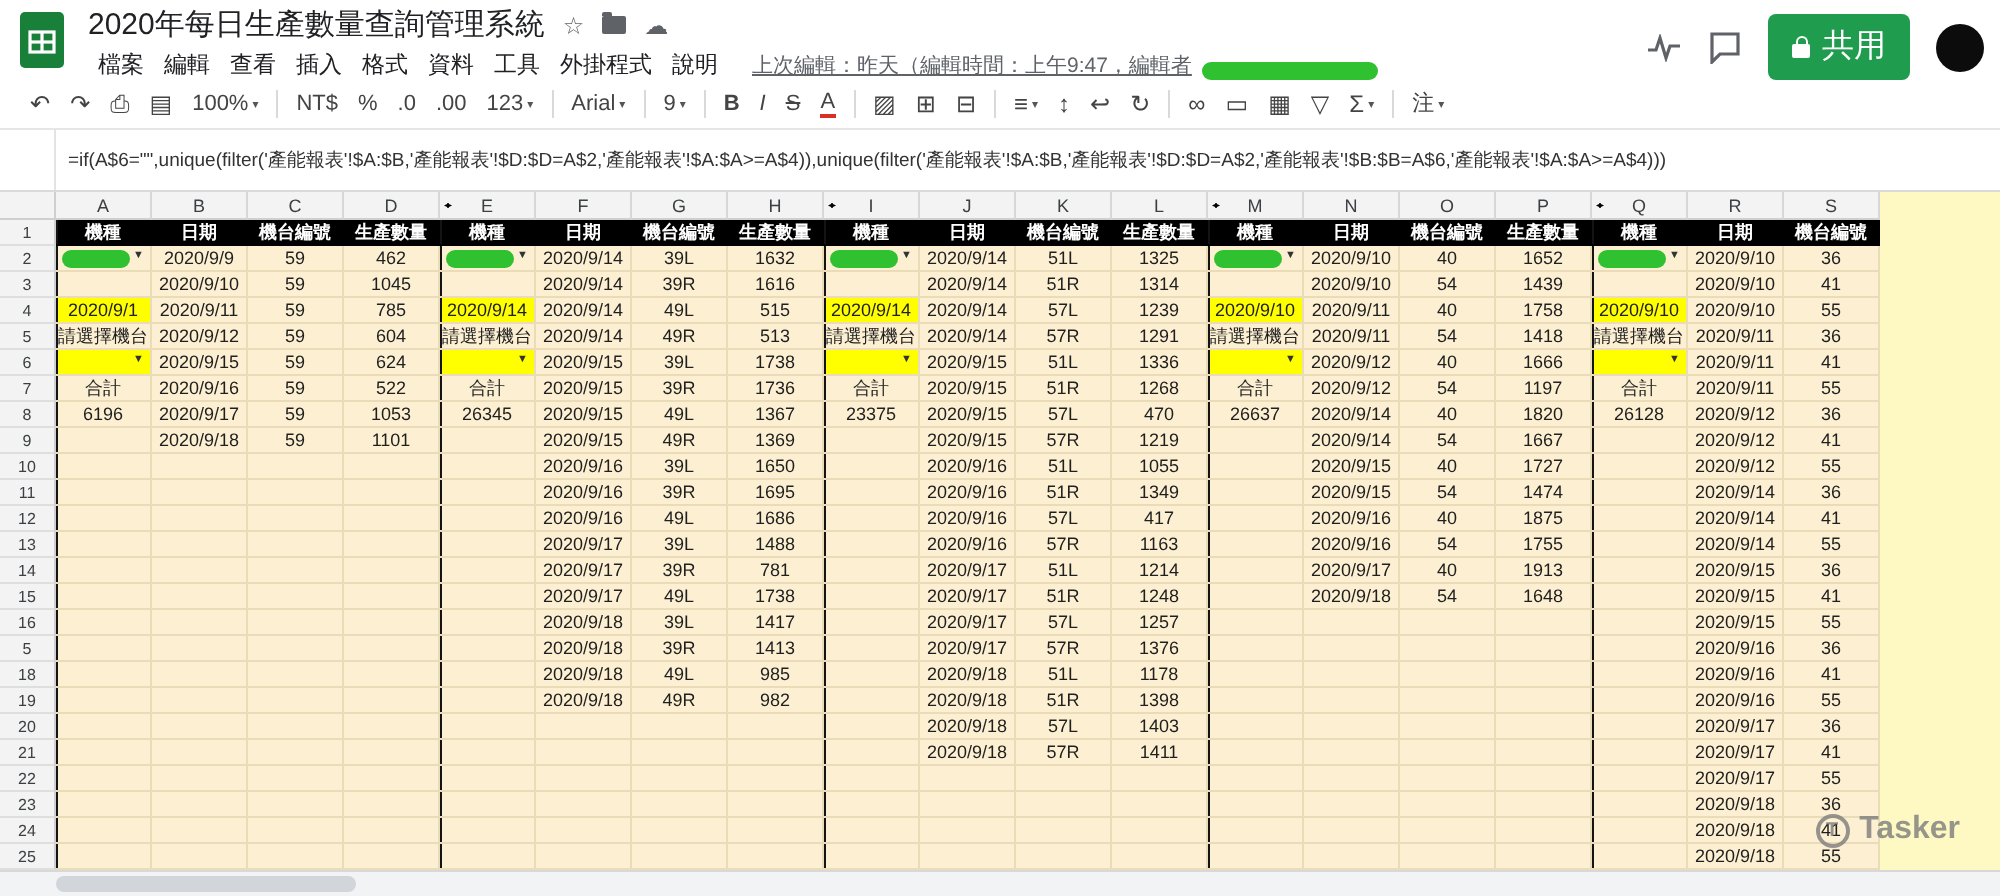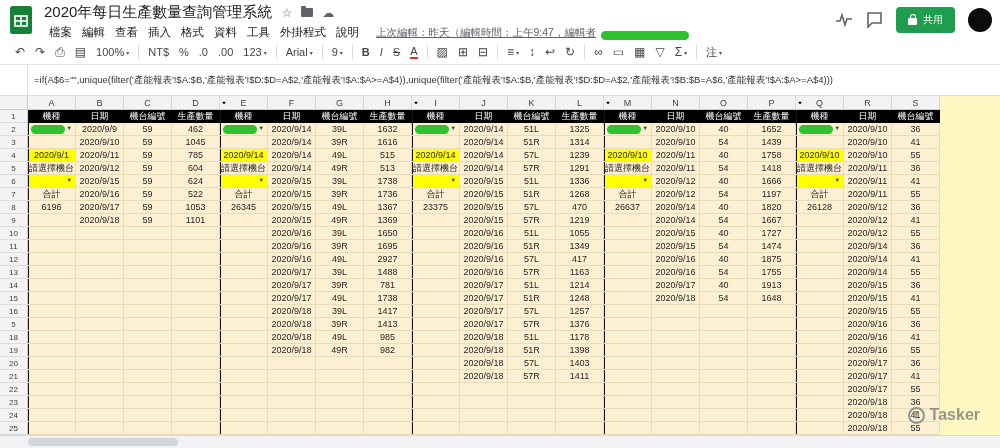--- a/index.html
+++ b/index.html
@@ -16,21 +16,21 @@
   .mini-ic { font-size:12px; color:#5f6368; line-height:1; }
   .folder-shape { width:12px; height:9px; background:#5f6368; border-radius:1px; position:relative; display:inline-block; }
   .folder-shape::before { content:""; position:absolute; top:-2px; left:0; width:5px; height:2px; background:#5f6368; border-radius:1px 1px 0 0; }
   .menu-row { display:flex; align-items:flex-end; height:17px; margin-top:1px; }
   .menus { display:flex; }
   .menu-item { font-size:11.5px; color:#202124; padding:0 5px; cursor:default; }
   .last-edit { font-size:10.5px; color:#5f6368; text-decoration:underline; margin-left:12px; white-space:nowrap; }
   .topblob { display:inline-block; width:88px; height:9px; border-radius:5px; background:var(--redact,#2fc12f); margin-left:5px; }
   .head-right { position:absolute; right:8px; top:7px; display:flex; align-items:center; gap:13px; }
   .hr-ic { display:inline-flex; align-items:center; }
-  .share-btn { display:flex; align-items:center; gap:6px; background:var(--sharegreen,#1f9c4d); border:none; color:#fff; font-size:10px; padding:6px 12px; border-radius:4px; font-family:inherit; cursor:pointer; }
+  .share-btn { display:flex; align-items:center; gap:6px; background:var(--sharegreen,#1f9c4d); border:none; color:#fff; font-size:16px; padding:6px 12px; border-radius:4px; font-family:inherit; cursor:pointer; }
   .lock { width:9px; height:7px; background:#fff; border-radius:1px; position:relative; display:inline-block; margin-top:3px; }
   .lock::before { content:""; position:absolute; left:1.5px; top:-4px; width:4px; height:4px; border:1.5px solid #fff; border-bottom:none; border-radius:3px 3px 0 0; }
   .avatar { width:24px; height:24px; border-radius:50%; background:#0c0c0c; display:inline-block; }
 
   
   .toolbar { position:absolute; top:40px; left:0; right:0; height:25px; display:flex; align-items:center; padding-left:10px; border-bottom:1px solid #e6e6e6; background:#fff; }
   .tb-btn { display:flex; align-items:center; gap:2px; background:none; border:none; padding:0 5px; height:20px; font-size:11px; color:#444; font-family:inherit; cursor:pointer; }
   .tb-lbl { line-height:1; }
   .tb-lbl.glyph { font-size:12px; }
   .bold .tb-lbl { font-weight:bold; }
@@ -46,21 +46,21 @@
   .formula-text { padding-left:6px; font-size:9.5px; color:#333; white-space:nowrap; overflow:hidden; }
 
   
   #grid { position:absolute; top:96px; left:0; display:grid; grid-template-columns:28px repeat(19,48px); grid-template-rows:14px repeat(25,13px); background:#fff; }
   .corner { background:#f3f3f3; border-right:1px solid #cfcfcf; border-bottom:1px solid #cfcfcf; }
   .colhead { background:#f3f3f3; border-right:1px solid #d7d7d7; border-bottom:1px solid #cfcfcf; font-size:9px; color:#3c4043; display:flex; align-items:center; justify-content:center; position:relative; cursor:default; }
   .colhead.bnd::after { content:"◂▸"; position:absolute; right:-6px; top:3px; font-size:5px; color:#000; z-index:3; letter-spacing:-1px; }
   .rowhead { background:#f3f3f3; border-right:1px solid #cfcfcf; border-bottom:1px solid #dedede; font-size:8px; color:#3c4043; display:flex; align-items:center; justify-content:center; cursor:default; }
   .cell { position:relative; display:flex; align-items:center; justify-content:center; background:var(--cellbg,#fdf0d2); border-right:1px solid #eadcb8; border-bottom:1px solid #eadcb8; font-size:9px; color:#1f1f1f; overflow:hidden; cursor:cell; }
   .cell .ct { white-space:nowrap; line-height:1; }
-  .hdr { background:var(--hdrbg,#000); color:#fff; font-weight:normal; border-right-color:#000; border-bottom-color:#000; }
+  .hdr { background:var(--hdrbg,#000); color:#fff; font-weight:bold; border-right-color:#000; border-bottom-color:#000; }
   .yellow { background:var(--hl,#ffff00);align-items:center; }
   .gleft { box-shadow:inset 1px 0 0 #141414; }
   .drop { justify-content:flex-start; padding:0 3px; }
   .drop .blob { flex:1; height:9px; border-radius:4.5px; background:var(--redact,#2fc12f); margin-right:2px; }
   .cellcaret { margin-left:auto; font-size:5.5px; color:#333; line-height:1; }
 
   
   .bottom-bar { position:absolute; left:0; right:0; top:435px; height:13px; background:#f1f3f4; border-top:1px solid #d8d8d8; }
   .hthumb { position:absolute; left:28px; top:2px; width:150px; height:8px; border-radius:4px; background:#d2d5d9; }
   .watermark { position:absolute; right:20px; top:406px; display:flex; align-items:center; gap:5px; color:#7d7d7d; opacity:.8; font-size:16px; font-weight:bold; }
@@ -850,21 +850,21 @@
       <div class="cell"></div>
       <div class="cell"></div>
       <div class="cell gleft"></div>
       <div class="cell">
         <span class="ct">2020/9/16</span>
       </div>
       <div class="cell">
         <span class="ct">49L</span>
       </div>
       <div class="cell">
-        <span class="ct">2927</span>
+        <span class="ct">1686</span>
       </div>
       <div class="cell gleft"></div>
       <div class="cell">
         <span class="ct">2020/9/16</span>
       </div>
       <div class="cell">
         <span class="ct">57L</span>
       </div>
       <div class="cell">
         <span class="ct">417</span>

